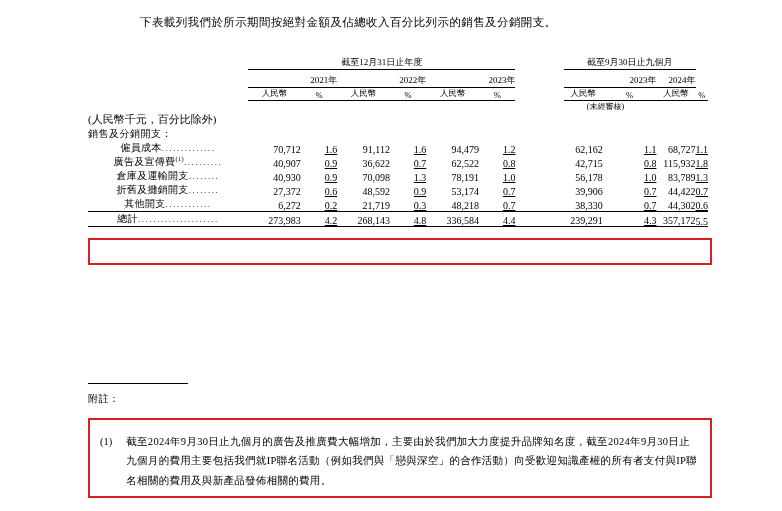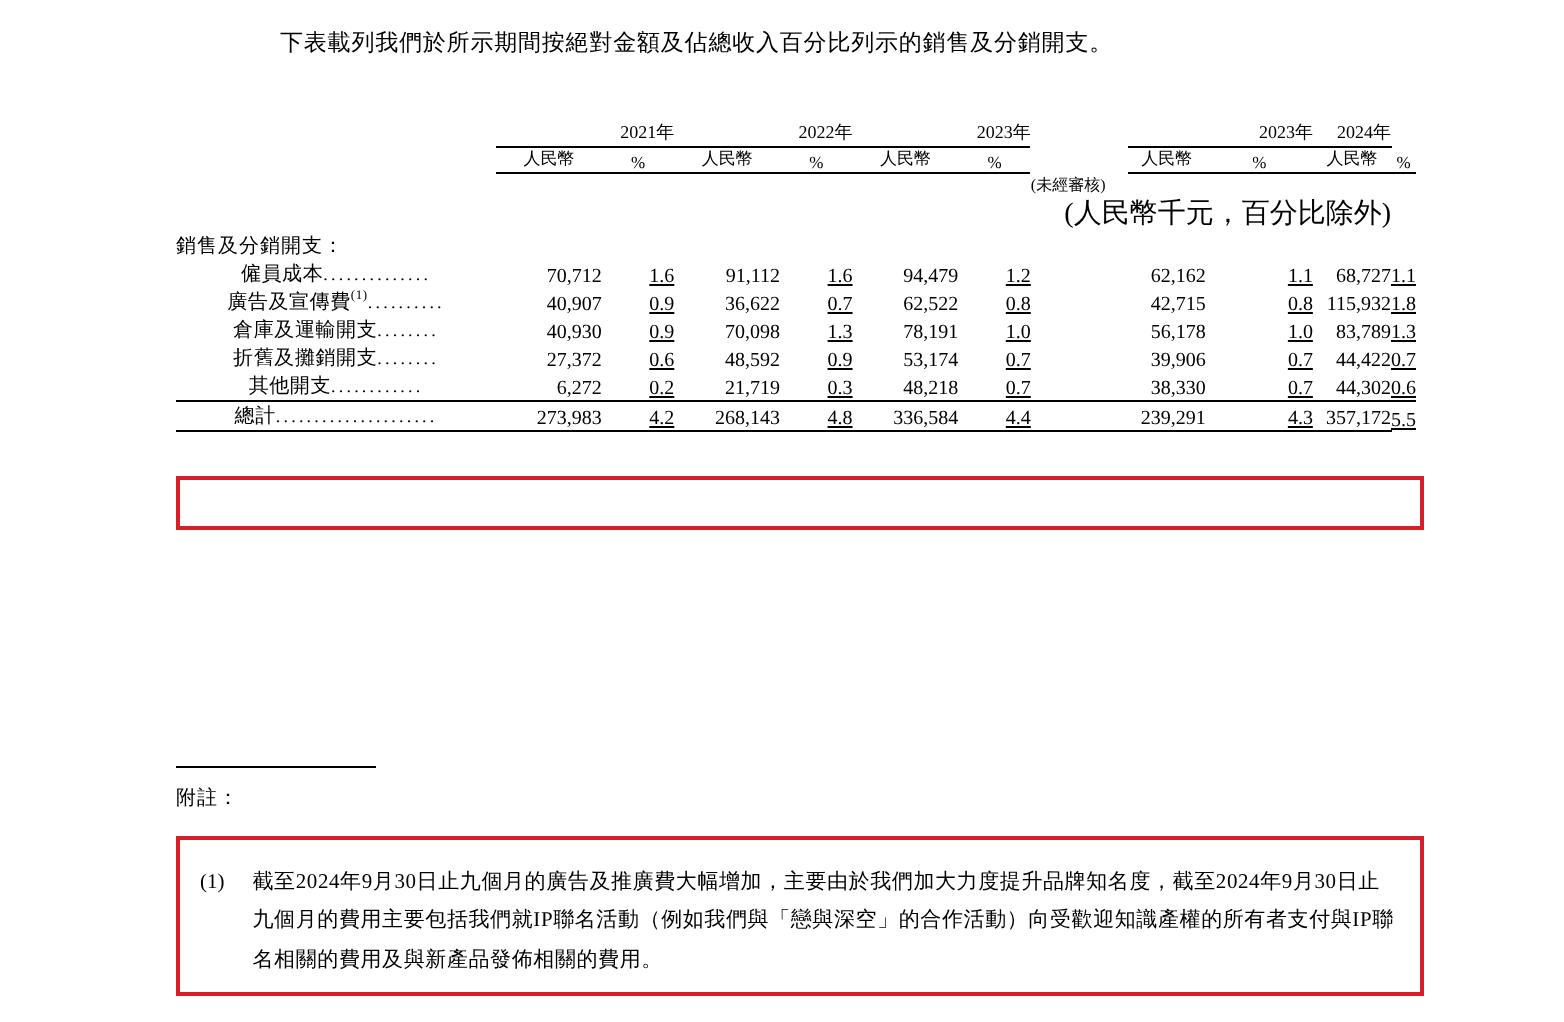--- a/index.html
+++ b/index.html
@@ -62,27 +62,27 @@
   }
   .hdr-sub {
     text-align: center;
     font-size: 8.5px;
     padding-top: 3px;
     padding-bottom: 2px;
     border-bottom: 1px solid #000;
   }
   .spacer-row td { height: 4px; }
   .note-unaudited {
+    text-align: center;
+    font-size: 8px;
+    padding-top: 4px;
+  }
+  .units {
     text-align: left;
-    font-size: 8px;
-    padding-top: 4px;
-  }
-  .units {
-    text-align: right;
-    font-size: 14px;
+    font-size: 11px;
     padding-top: 10px;
     padding-bottom: 10px;
   }
   .sec-title {
     font-size: 10px;
     font-weight: bold;
     padding-top: 4px;
     padding-bottom: 6px;
     letter-spacing: 0.5px;
   }
@@ -200,20 +200,26 @@
         <col style="width:56px">
           <col style="width:40px">
         <col style="width:56px">
           <col style="width:40px">
         <col style="width:56px">
           <col style="width:40px">
         <col style="width:60px">
           <col style="width:40px">
       </colgroup>
       <thead>
+        <tr>
+          <td></td>
+          <td class="hdr-group" colspan="6">截至12月31日止年度</td>
+          <td style="width:8px"></td>
+          <td class="hdr-group" colspan="3">截至9月30日止九個月</td>
+        </tr>
         <tr class="spacer-row">
           <td colspan="11"></td>
         </tr>
         <tr>
           <td></td>
           <td class="hdr-year" colspan="2">2021年</td>
           <td class="hdr-year" colspan="2">2022年</td>
           <td class="hdr-year" colspan="2">2023年</td>
           <td></td>
           <td class="hdr-year" colspan="2">2023年</td>

